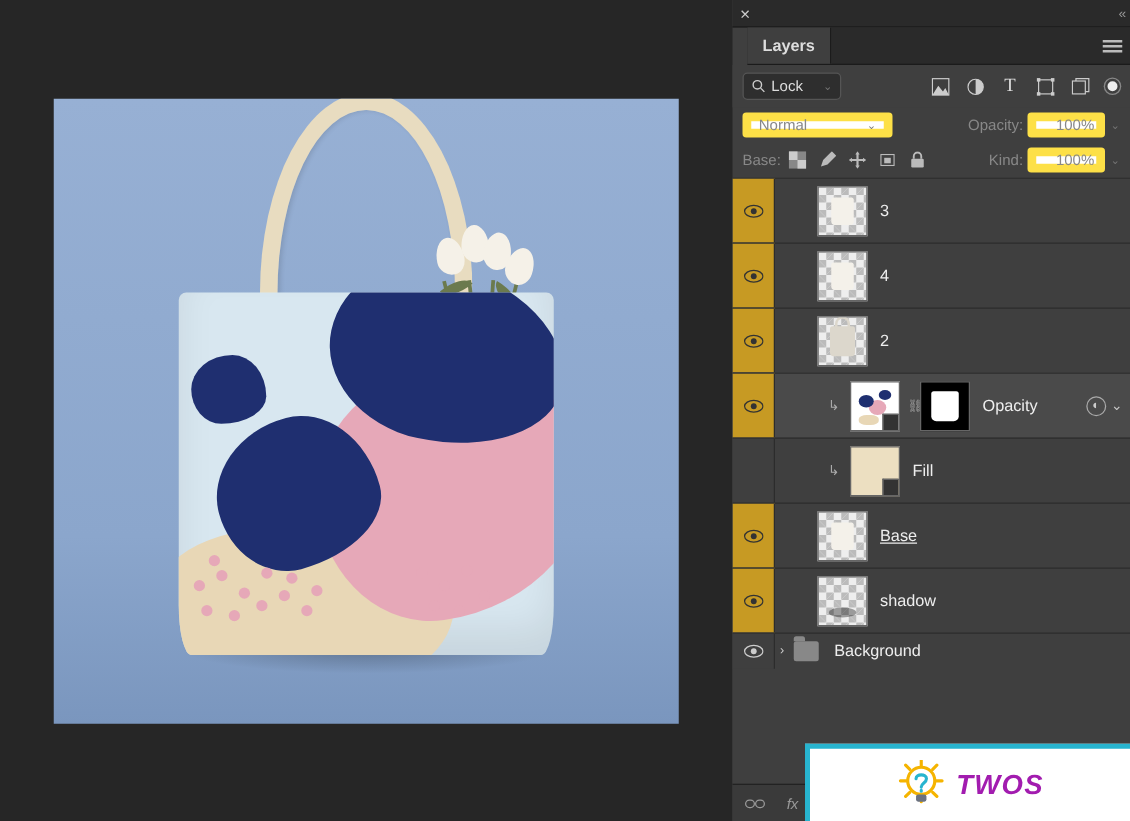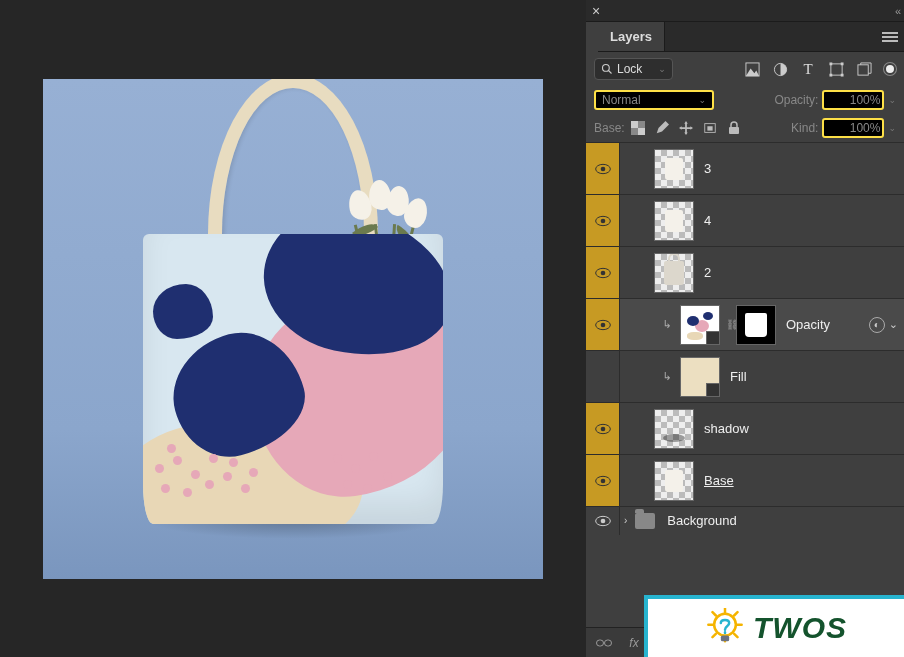--- a/index.html
+++ b/index.html
@@ -200,22 +200,22 @@
   .blend-row, .lock-row {
     height: 28px;
     display: flex;
     align-items: center;
     padding: 0 8px;
     gap: 6px;
     color: #888;
     font-size: 12px;
   }
   .dd {
-    background: #000000;
-    border: 2px solid #fde047;
+    background: #ffffff;
+    border: 7px solid #fde047;
     border-radius: 3px;
     height: 20px;
     display: flex;
     align-items: center;
     padding: 0 6px;
     color: #888;
   }
   .blend-dd { width: 120px; justify-content: space-between; }
   .pct-dd { width: 62px; justify-content: flex-end; padding-right: 2px; }
   .pct-wrap { display: flex; align-items: center; margin-left: auto; gap: 4px; }
@@ -315,24 +315,24 @@
     display: flex;
     align-items: center;
     justify-content: center;
     gap: 8px;
     border: 4px solid #27b4cf;
     border-right: none;
     border-bottom: none;
   }
   .watermark .bulb { width: 40px; height: 40px; }
   .watermark .txt {
-    font-size: 30px;
+    font-size: 22px;
     font-weight: 800;
     letter-spacing: 1px;
-    color: #14532d;
+    color: #a21caf;
     font-style: italic;
   }
 </style>
 </head>
 <body>
 
 <div class="main-wrap">
 
   <div class="canvas-area">
     <div class="artboard">
@@ -580,37 +580,37 @@
 
       <div class="layer">
         <div class="vis-col">
           <svg class="eye" viewBox="0 0 24 16">
               <ellipse cx="12" cy="8" rx="11" ry="7" fill="none" stroke="#333" stroke-width="1.5"></ellipse>
               <circle cx="12" cy="8" r="3.5" fill="#333"></circle>
             </svg>
         </div>
         <div class="indent i1"></div>
         <div class="thumb checker">
-          <div style="width:22px;height:8px;background:rgba(0,0,0,0.35);border-radius:50%;margin-top:18px"></div>
-        </div>
-        <span class="layer-name">shadow</span>
+          <div style="width:18px;height:22px;background:#f4f1ea;border-radius:2px 2px 3px 3px;"></div>
+        </div>
+        <span class="layer-name underlined">Base</span>
       </div>
 
       <div class="layer">
         <div class="vis-col">
           <svg class="eye" viewBox="0 0 24 16">
               <ellipse cx="12" cy="8" rx="11" ry="7" fill="none" stroke="#333" stroke-width="1.5"></ellipse>
               <circle cx="12" cy="8" r="3.5" fill="#333"></circle>
             </svg>
         </div>
         <div class="indent i1"></div>
         <div class="thumb checker">
-          <div style="width:18px;height:22px;background:#f4f1ea;border-radius:2px 2px 3px 3px;"></div>
-        </div>
-        <span class="layer-name underlined">Base</span>
+          <div style="width:22px;height:8px;background:rgba(0,0,0,0.35);border-radius:50%;margin-top:18px"></div>
+        </div>
+        <span class="layer-name">shadow</span>
       </div>
 
       <div class="layer small">
         <div class="vis-col bg" style="height:28px">
           <svg class="eye" viewBox="0 0 24 16" width="16" height="12">
               <ellipse cx="12" cy="8" rx="11" ry="7" fill="none" stroke="#ccc" stroke-width="1.5"></ellipse>
               <circle cx="12" cy="8" r="3.5" fill="#ccc"></circle>
             </svg>
         </div>
         <span class="caret">›</span>

